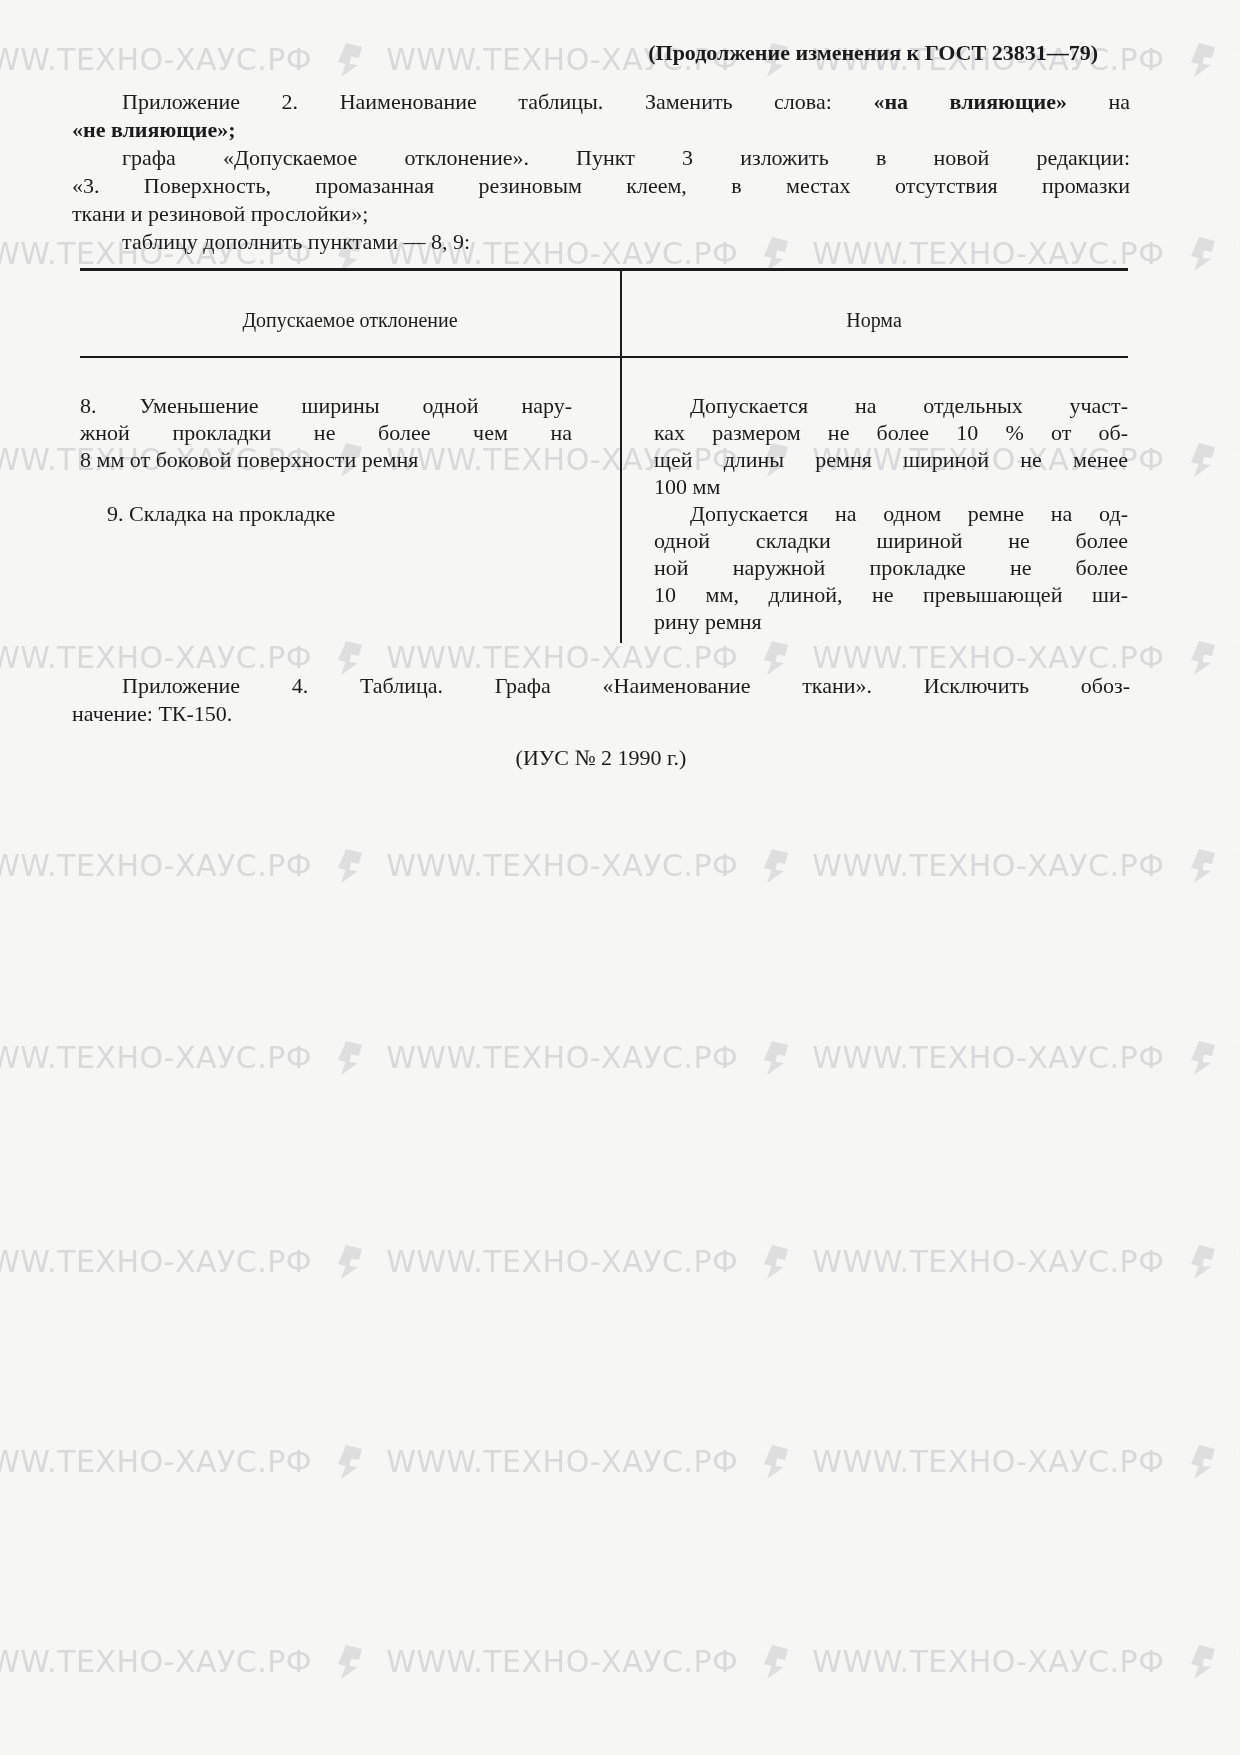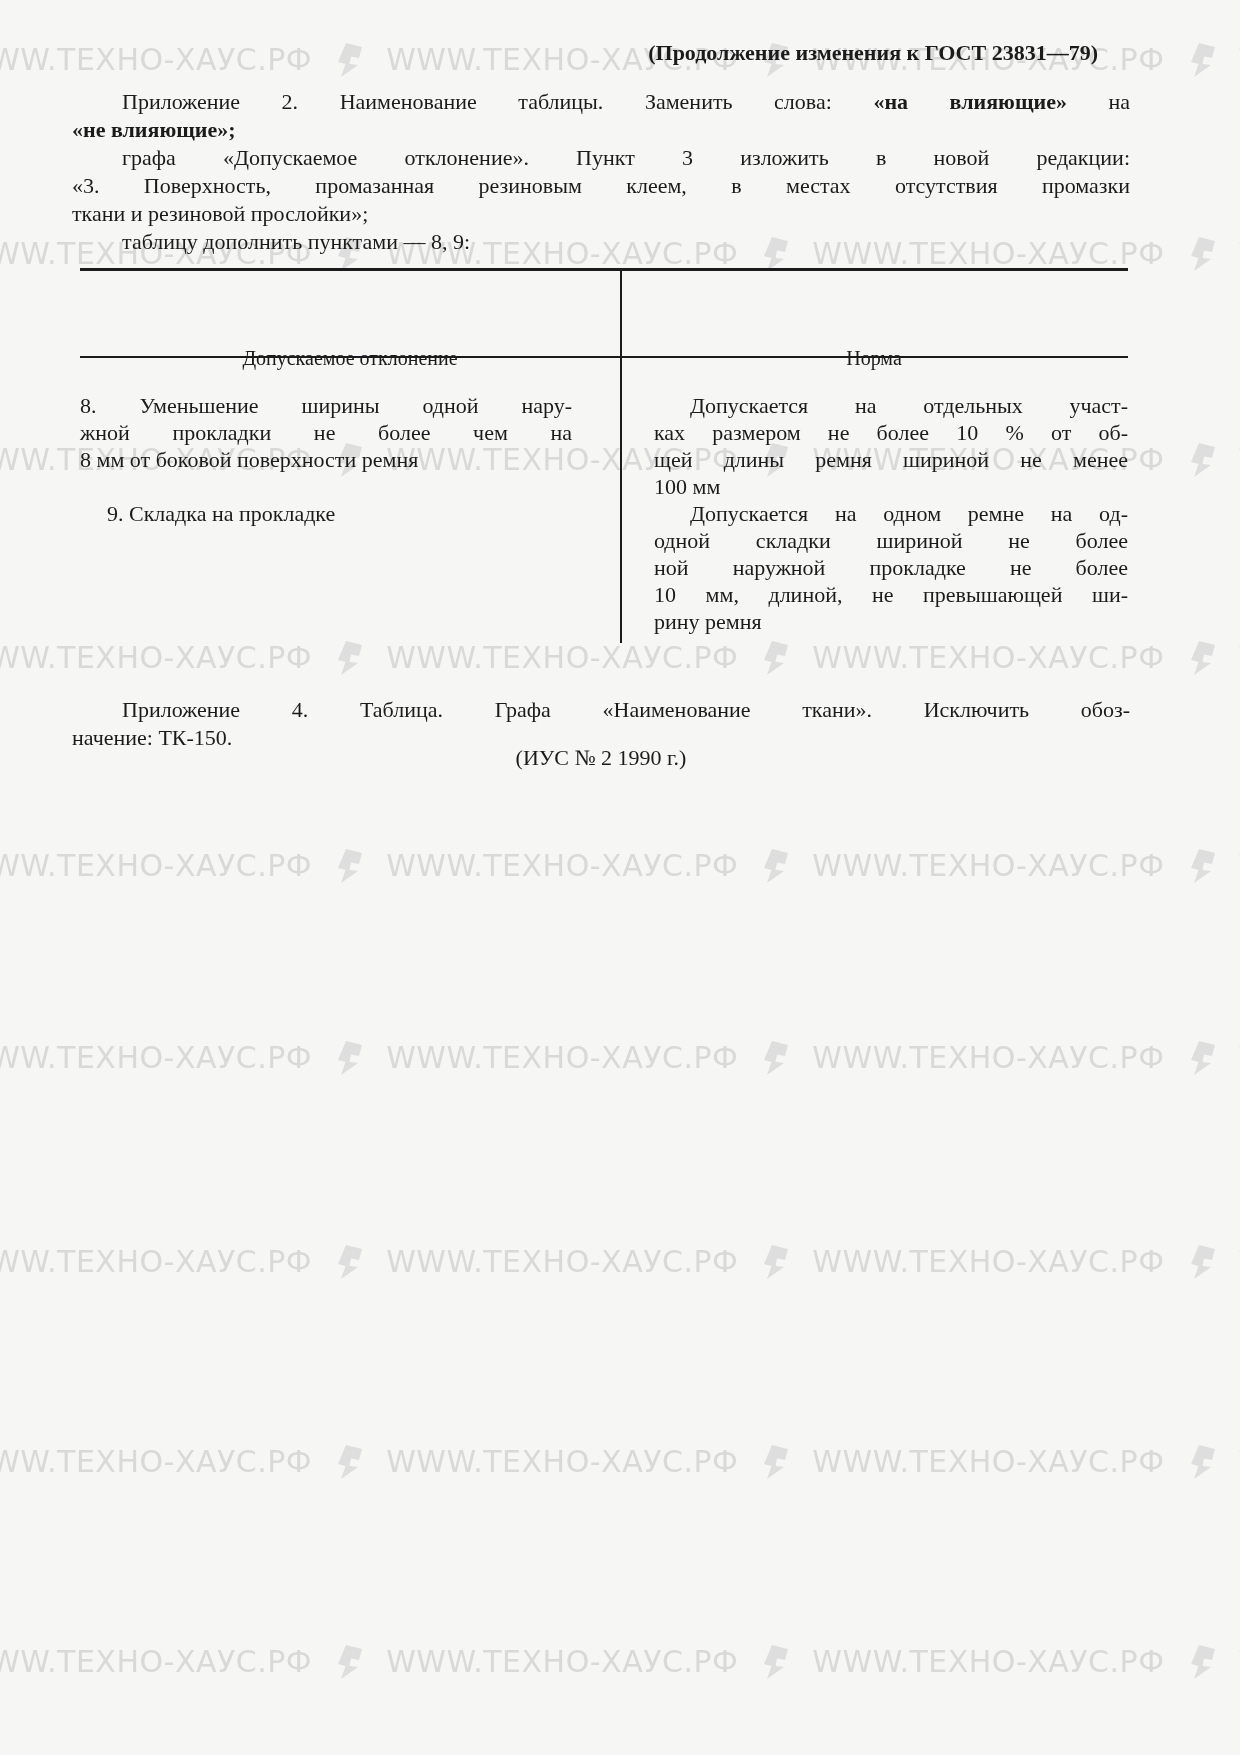--- a/index.html
+++ b/index.html
@@ -28,37 +28,37 @@
   .wm-icon{width:26px;height:34px;fill:#dedede;flex:0 0 auto;}
   
   .content{position:absolute;inset:0;z-index:1;}
   .hdr-note{
     position:absolute;top:40px;right:142px;
     font-size:22px;font-weight:bold;
     white-space:nowrap;
   }
   .block{position:absolute;left:72px;width:1058px;}
   .bl-1{top:88px;}
-  .bl-2{top:696px;}
+  .bl-2{top:672px;}
   .line{font-size:22px;line-height:28px;}
   .jline{text-align:justify;text-align-last:justify;}
   .ind{padding-left:50px;}
   .b{font-weight:bold;}
   .ius-line{
     position:absolute;top:744px;left:72px;width:1058px;
     text-align:center;font-size:22px;line-height:28px;
   }
   
   .gtable{
     position:absolute;left:80px;top:268px;width:1048px;height:372px;
     border-top:3px solid #1b1b1b;
   }
   .t-vline{position:absolute;left:540px;top:0;width:2px;height:372px;background:#1b1b1b;}
   .t-hsep{position:absolute;left:0;top:85px;width:100%;height:2px;background:#1b1b1b;}
-  .t-head{display:flex;height:99px;align-items:flex-end;}
+  .t-head{display:flex;height:99px;align-items:center;}
   .t-head .c1{width:540px;text-align:center;font-size:20px;}
   .t-head .c2{flex:1;text-align:center;font-size:20px;}
   .t-body{display:flex;padding-top:22px;}
   .t-left{width:540px;box-sizing:border-box;padding-right:48px;}
   .t-right{flex:1;box-sizing:border-box;padding-left:34px;}
   .cell-line{font-size:22px;line-height:27px;}
   .cell-j{text-align:justify;text-align-last:justify;}
   .ind-cell{padding-left:36px;}
   .ind-item{padding-left:27px;}
   .row-gap{margin-top:27px;}

